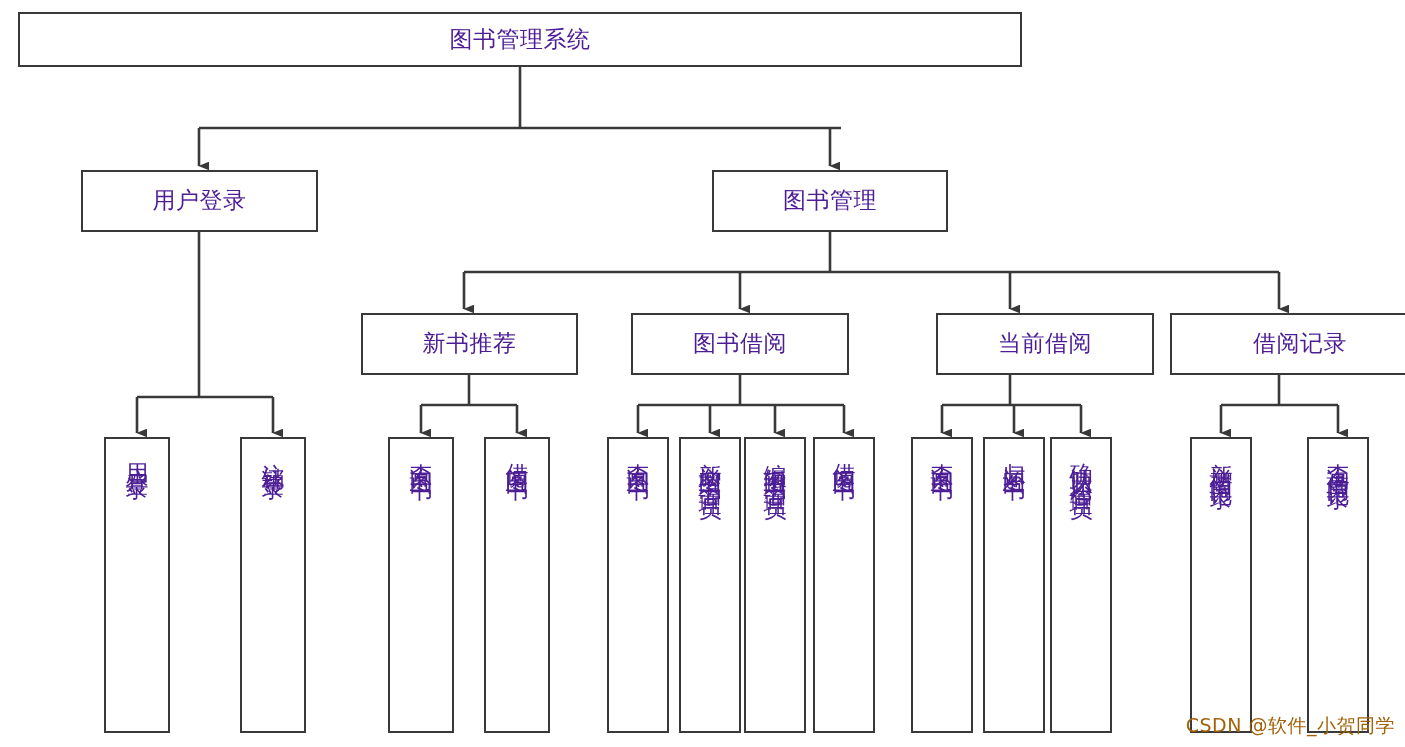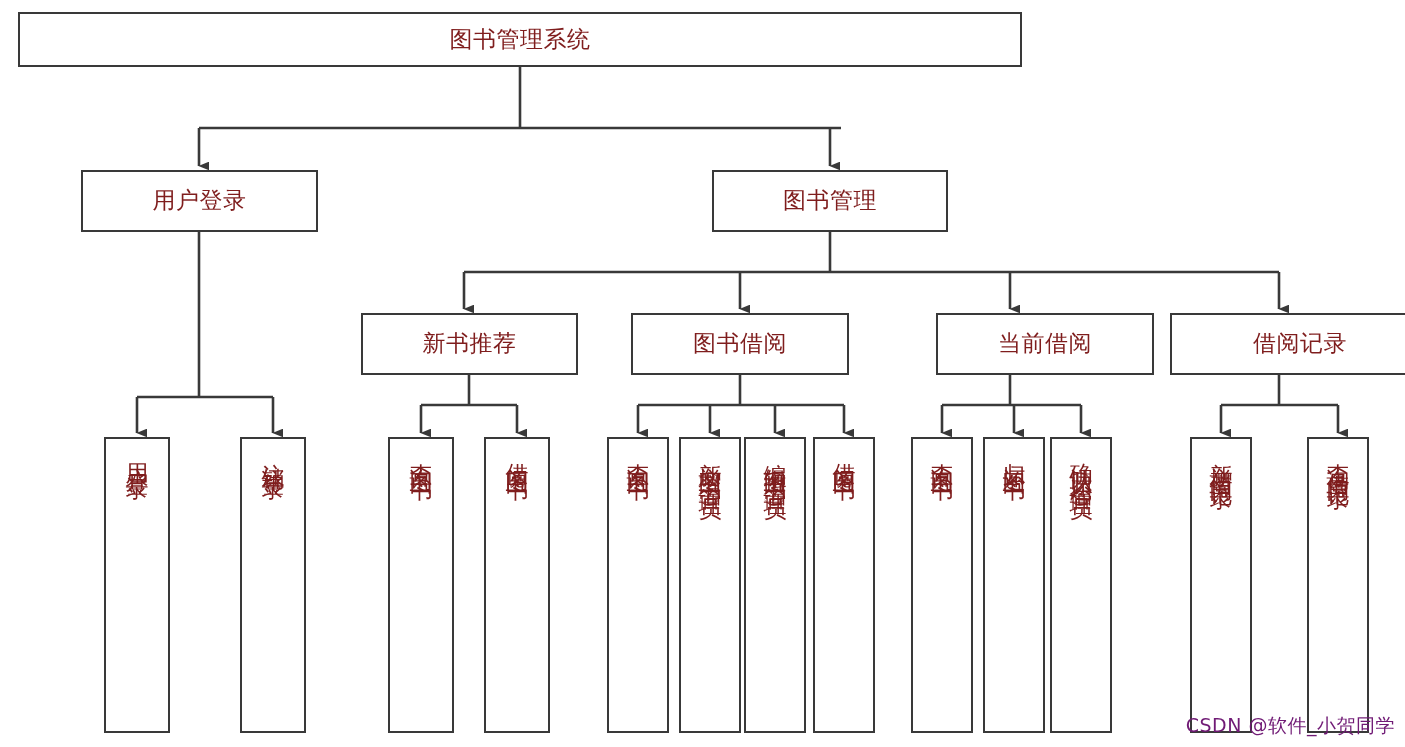--- a/index.html
+++ b/index.html
@@ -31,21 +31,21 @@
     position: absolute;
     box-sizing: border-box;
     background: #ffffff;
     border: 2px solid #393939;
     display: flex;
     align-items: center;
     justify-content: center;
     overflow: hidden;
   }
   .node .node-label {
-    color: #7f1d1d;
+    color: #4c1d95;
     line-height: 1.18;
     white-space: nowrap;
     letter-spacing: 0.5px;
   }
   .node.horizontal .node-label {
     font-size: 23px;
   }
   .node.root .node-label {
     font-size: 23px;
   }
@@ -60,21 +60,21 @@
     font-size: 23px;
     letter-spacing: 5px;
     line-height: 1;
     white-space: nowrap;
   }
   .watermark {
     position: absolute;
     right: 10px;
     bottom: 8px;
     font-size: 19px;
-    color: #701a75;
+    color: #a16207;
     letter-spacing: 0.5px;
     white-space: nowrap;
   }
 </style>
 </head>
 <body>
 
 <div id="diagram-root">
 
   <svg class="connectors" viewBox="0 0 1405 747" xmlns="http://www.w3.org/2000/svg">

